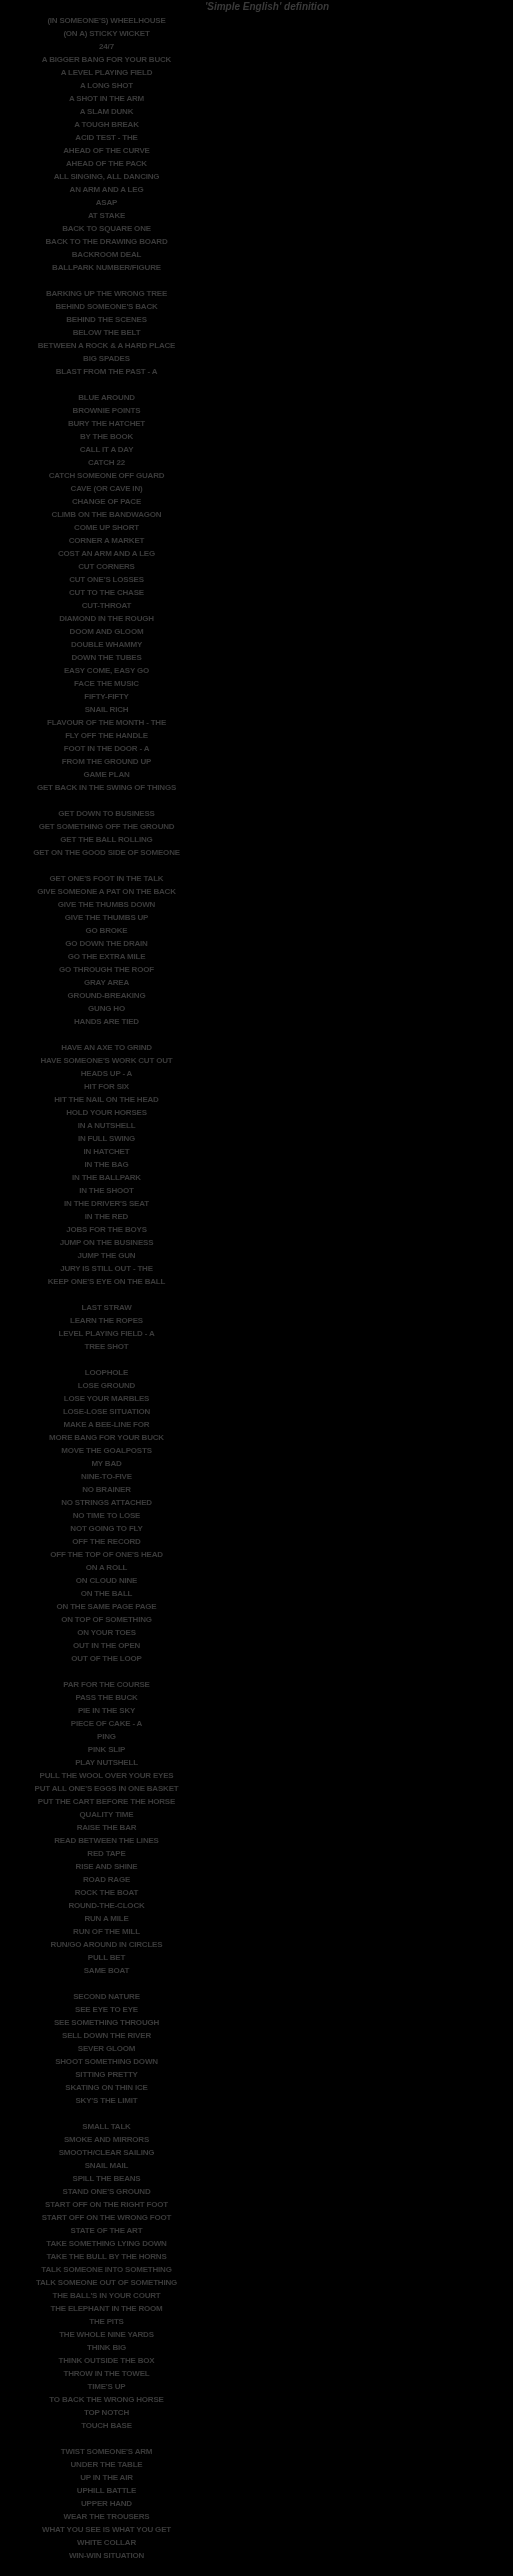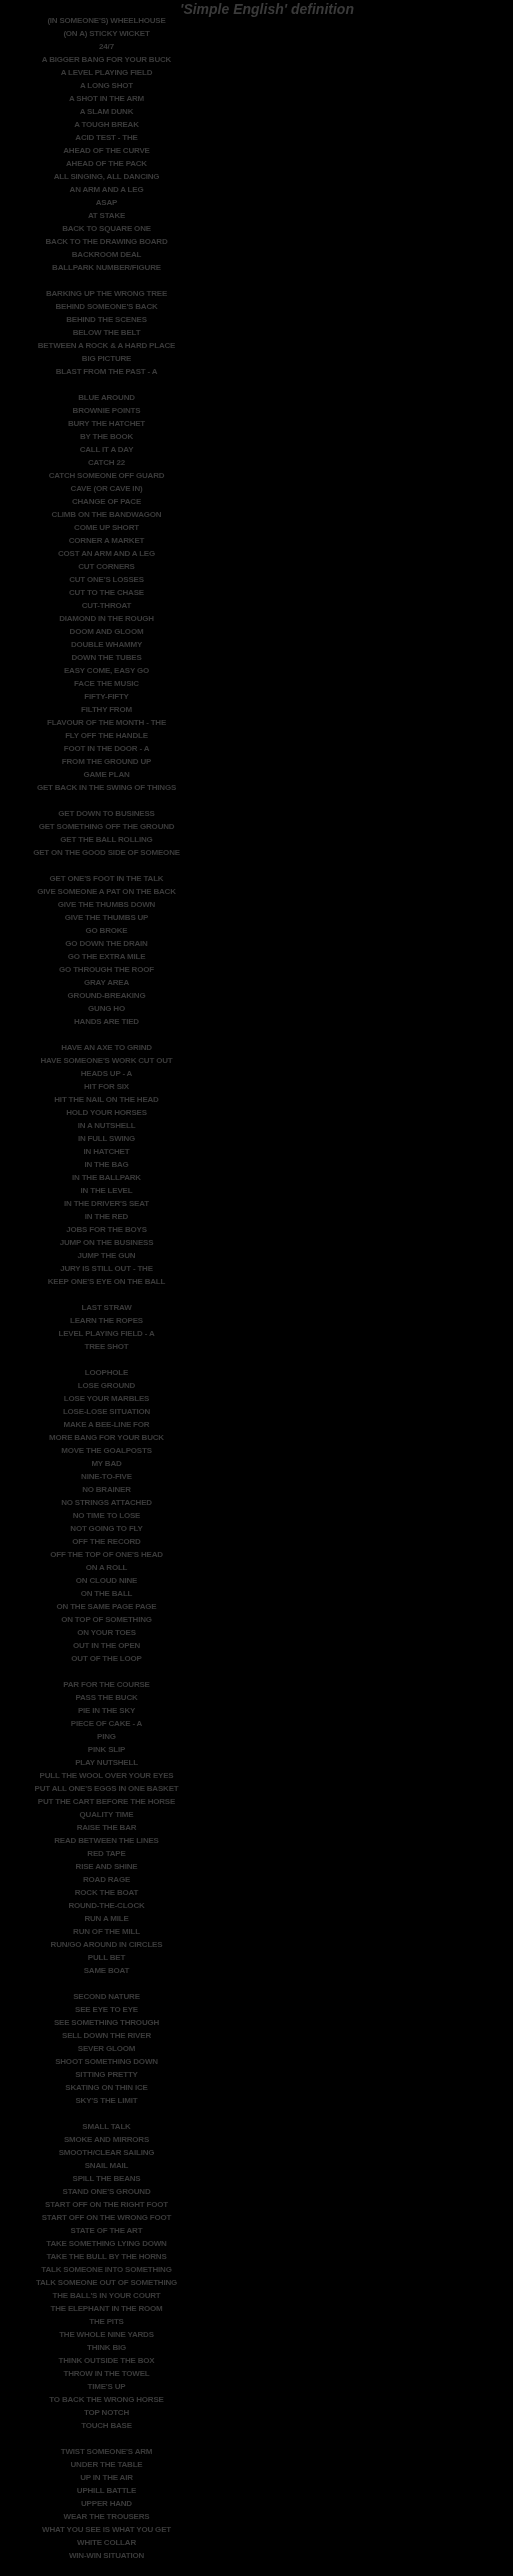--- a/index.html
+++ b/index.html
@@ -16,21 +16,21 @@
   }
   .def-title {
     position: absolute;
     top: 0.6px;
     left: 267px;
     transform: translateX(-50%);
     white-space: nowrap;
     font-family: "Liberation Sans", sans-serif;
     font-style: italic;
     font-weight: bold;
-    font-size: 14px;
+    font-size: 10px;
     color: #3a3a3a;
   }
   .idiom-list {
     position: absolute;
     top: 14px;
     left: 0;
     width: 213px;
   }
   .row {
     height: 13px;
@@ -69,21 +69,21 @@
     <div class="row">BACK TO SQUARE ONE</div>
     <div class="row">BACK TO THE DRAWING BOARD</div>
     <div class="row">BACKROOM DEAL</div>
     <div class="row">BALLPARK NUMBER/FIGURE</div>
     <div class="row"></div>
     <div class="row">BARKING UP THE WRONG TREE</div>
     <div class="row">BEHIND SOMEONE'S BACK</div>
     <div class="row">BEHIND THE SCENES</div>
     <div class="row">BELOW THE BELT</div>
     <div class="row">BETWEEN A ROCK &amp; A HARD PLACE</div>
-    <div class="row">BIG PICTURE</div>
+    <div class="row">BIG SPADES</div>
     <div class="row">BLAST FROM THE PAST - A</div>
     <div class="row"></div>
     <div class="row">BLUE AROUND</div>
     <div class="row">BROWNIE POINTS</div>
     <div class="row">BURY THE HATCHET</div>
     <div class="row">BY THE BOOK</div>
     <div class="row">CALL IT A DAY</div>
     <div class="row">CATCH 22</div>
     <div class="row">CATCH SOMEONE OFF GUARD</div>
     <div class="row">CAVE (OR CAVE IN)</div>
@@ -96,21 +96,21 @@
     <div class="row">CUT ONE'S LOSSES</div>
     <div class="row">CUT TO THE CHASE</div>
     <div class="row">CUT-THROAT</div>
     <div class="row">DIAMOND IN THE ROUGH</div>
     <div class="row">DOOM AND GLOOM</div>
     <div class="row">DOUBLE WHAMMY</div>
     <div class="row">DOWN THE TUBES</div>
     <div class="row">EASY COME, EASY GO</div>
     <div class="row">FACE THE MUSIC</div>
     <div class="row">FIFTY-FIFTY</div>
-    <div class="row">FILTHY FROM</div>
+    <div class="row">SNAIL RICH</div>
     <div class="row">FLAVOUR OF THE MONTH - THE</div>
     <div class="row">FLY OFF THE HANDLE</div>
     <div class="row">FOOT IN THE DOOR - A</div>
     <div class="row">FROM THE GROUND UP</div>
     <div class="row">GAME PLAN</div>
     <div class="row">GET BACK IN THE SWING OF THINGS</div>
     <div class="row"></div>
     <div class="row">GET DOWN TO BUSINESS</div>
     <div class="row">GET SOMETHING OFF THE GROUND</div>
     <div class="row">GET THE BALL ROLLING</div>
@@ -133,21 +133,21 @@
     <div class="row">HAVE SOMEONE'S WORK CUT OUT</div>
     <div class="row">HEADS UP - A</div>
     <div class="row">HIT FOR SIX</div>
     <div class="row">HIT THE NAIL ON THE HEAD</div>
     <div class="row">HOLD YOUR HORSES</div>
     <div class="row">IN A NUTSHELL</div>
     <div class="row">IN FULL SWING</div>
     <div class="row">IN HATCHET</div>
     <div class="row">IN THE BAG</div>
     <div class="row">IN THE BALLPARK</div>
-    <div class="row">IN THE LEVEL</div>
+    <div class="row">IN THE SHOOT</div>
     <div class="row">IN THE DRIVER'S SEAT</div>
     <div class="row">IN THE RED</div>
     <div class="row">JOBS FOR THE BOYS</div>
     <div class="row">JUMP ON THE BUSINESS</div>
     <div class="row">JUMP THE GUN</div>
     <div class="row">JURY IS STILL OUT - THE</div>
     <div class="row">KEEP ONE'S EYE ON THE BALL</div>
     <div class="row"></div>
     <div class="row">LAST STRAW</div>
     <div class="row">LEARN THE ROPES</div>

